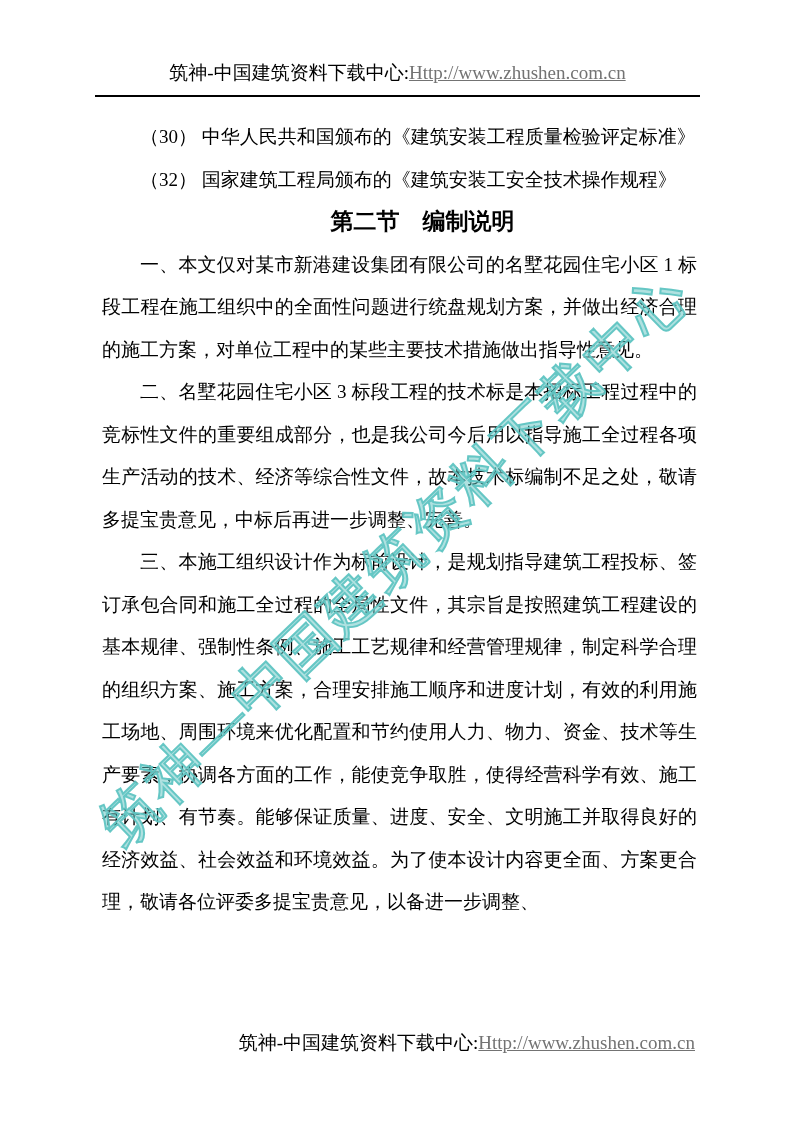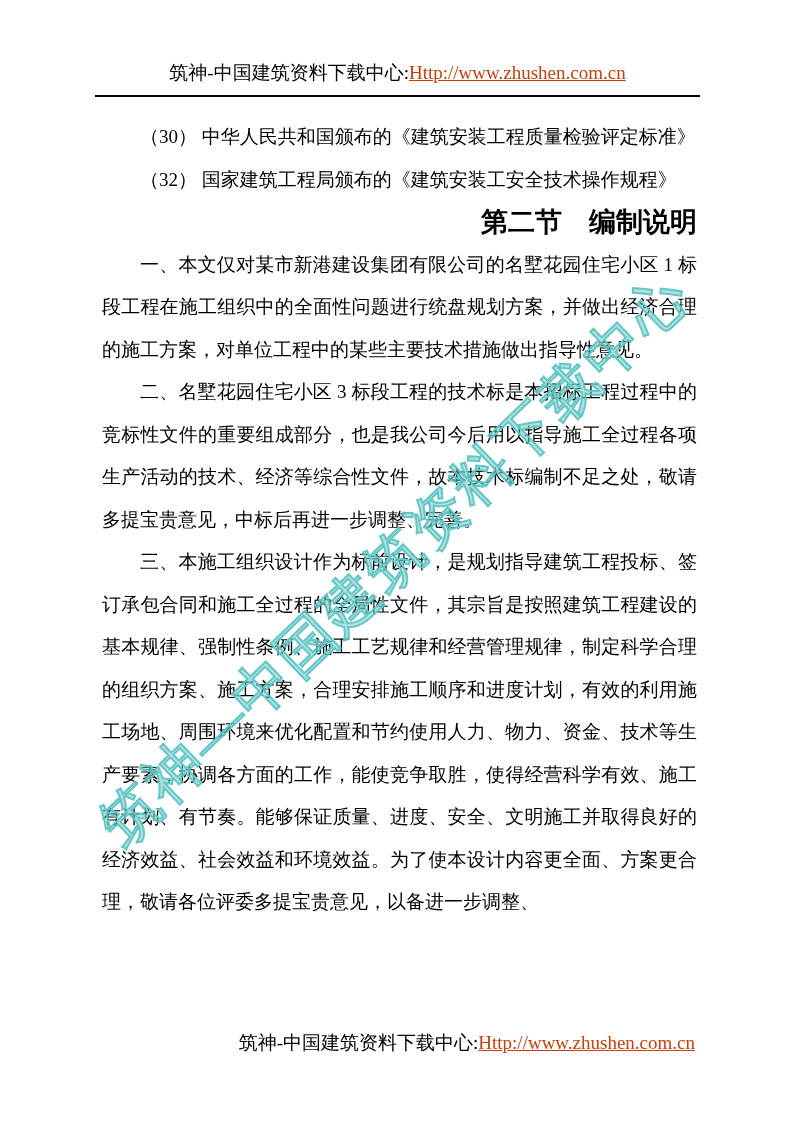--- a/index.html
+++ b/index.html
@@ -20,21 +20,21 @@
     position:absolute;
     left:95px; right:93px; top:60px;
     text-align:center;
     font-size:19px;
     padding-bottom:9px;
     border-bottom:2px solid #000;
     white-space:nowrap;
     z-index:1;
   }
   .site-link {
-    color:#c2410c;
+    color:#737373;
     text-decoration:underline;
     cursor:pointer;
   }
   
   .watermark {
     position:absolute;
     left:395px; top:560px;
     transform:translate(-50%,-50%) rotate(-44deg);
     transform-origin:center center;
     font-size:58px;
@@ -50,24 +50,24 @@
   .content {
     position:absolute;
     left:102px; right:96px; top:116px;
     font-size:19px;
     line-height:42.5px;
     text-align:justify;
     z-index:2;
   }
   .content p { text-indent:2em; }
   .section-heading {
-    text-align:right;
+    text-align:center;
     text-indent:0;
     font-weight:bold;
-    font-size:27px;
+    font-size:23px;
     line-height:42.5px;
   }
   
   .page-footer {
     position:absolute;
     left:95px; right:98px; top:1030px;
     text-align:right;
     font-size:19px;
     white-space:nowrap;
     z-index:1;

